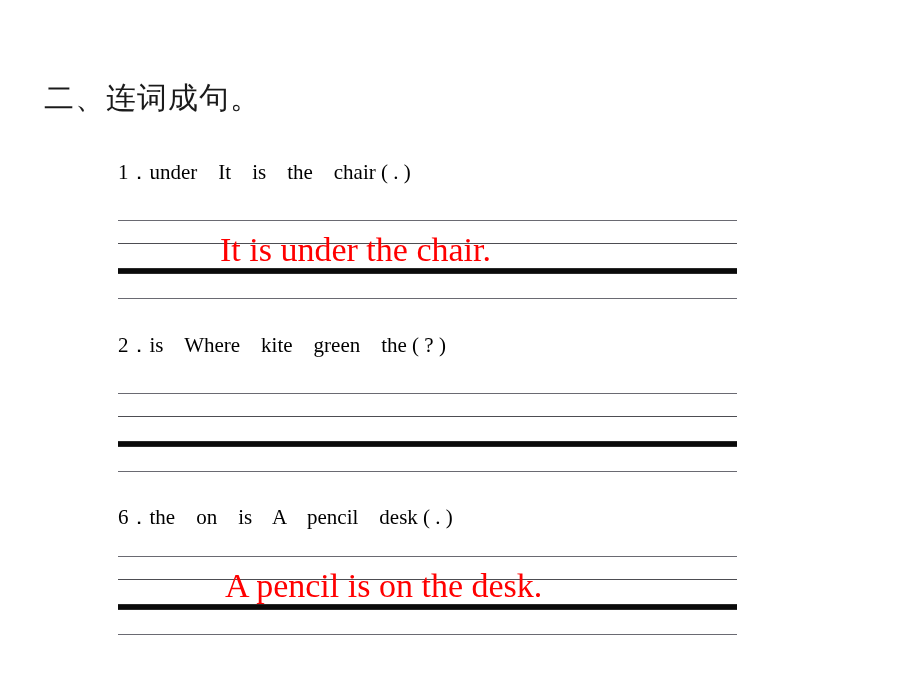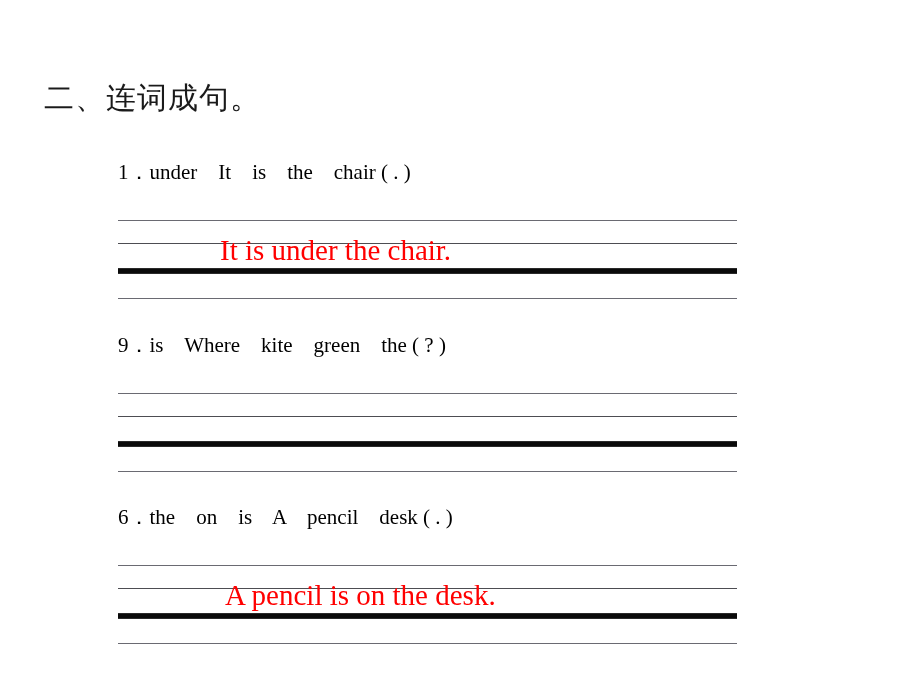--- a/index.html
+++ b/index.html
@@ -90,38 +90,38 @@
   }
 
   .guide .rule-1 { top: 0px; }
   .guide .rule-2 { top: 23px; }
   .guide .rule-3 { top: 48px; }
   .guide .rule-4 { top: 78px; }
 
   .answer {
     position: absolute;
     top: 12px;
-    font-size: 29px;
+    font-size: 34px;
     line-height: 36px;
     color: #ff0000;
     white-space: nowrap;
     font-family: "Liberation Serif", "DejaVu Serif", serif;
   }
 
   
   #q1 { top: 155px; }
   #q1 .guide { top: 65px; }
   #q1 .answer { left: 102px; }
 
   #q2 { top: 328px; }
   #q2 .guide { top: 65px; }
   #q2 .answer { left: 101px; }
 
   #q3 { top: 500px; }
-  #q3 .guide { top: 65px; }
+  #q3 .guide { top: 56px; }
   #q3 .answer { left: 107px; }
 </style>
 </head>
 <body>
 
 <div class="slide">
 
   <div class="section-heading">二、连词成句。</div>
 
   <div class="question-block" id="q1">
@@ -129,21 +129,21 @@
     <div class="guide">
       <div class="rule thin faint rule-1"></div>
       <div class="rule thin rule-2"></div>
       <div class="rule thick rule-3"></div>
       <div class="rule thin faint rule-4"></div>
       <div class="answer">It is under the chair.</div>
     </div>
   </div>
 
   <div class="question-block" id="q2">
-    <div class="prompt">9．is    Where    kite    green    the ( ? )</div>
+    <div class="prompt">2．is    Where    kite    green    the ( ? )</div>
     <div class="guide">
       <div class="rule thin faint rule-1"></div>
       <div class="rule thin rule-2"></div>
       <div class="rule thick rule-3"></div>
       <div class="rule thin faint rule-4"></div>
     </div>
   </div>
 
   <div class="question-block" id="q3">
     <div class="prompt">6．the    on    is    A    pencil    desk ( . )</div>

